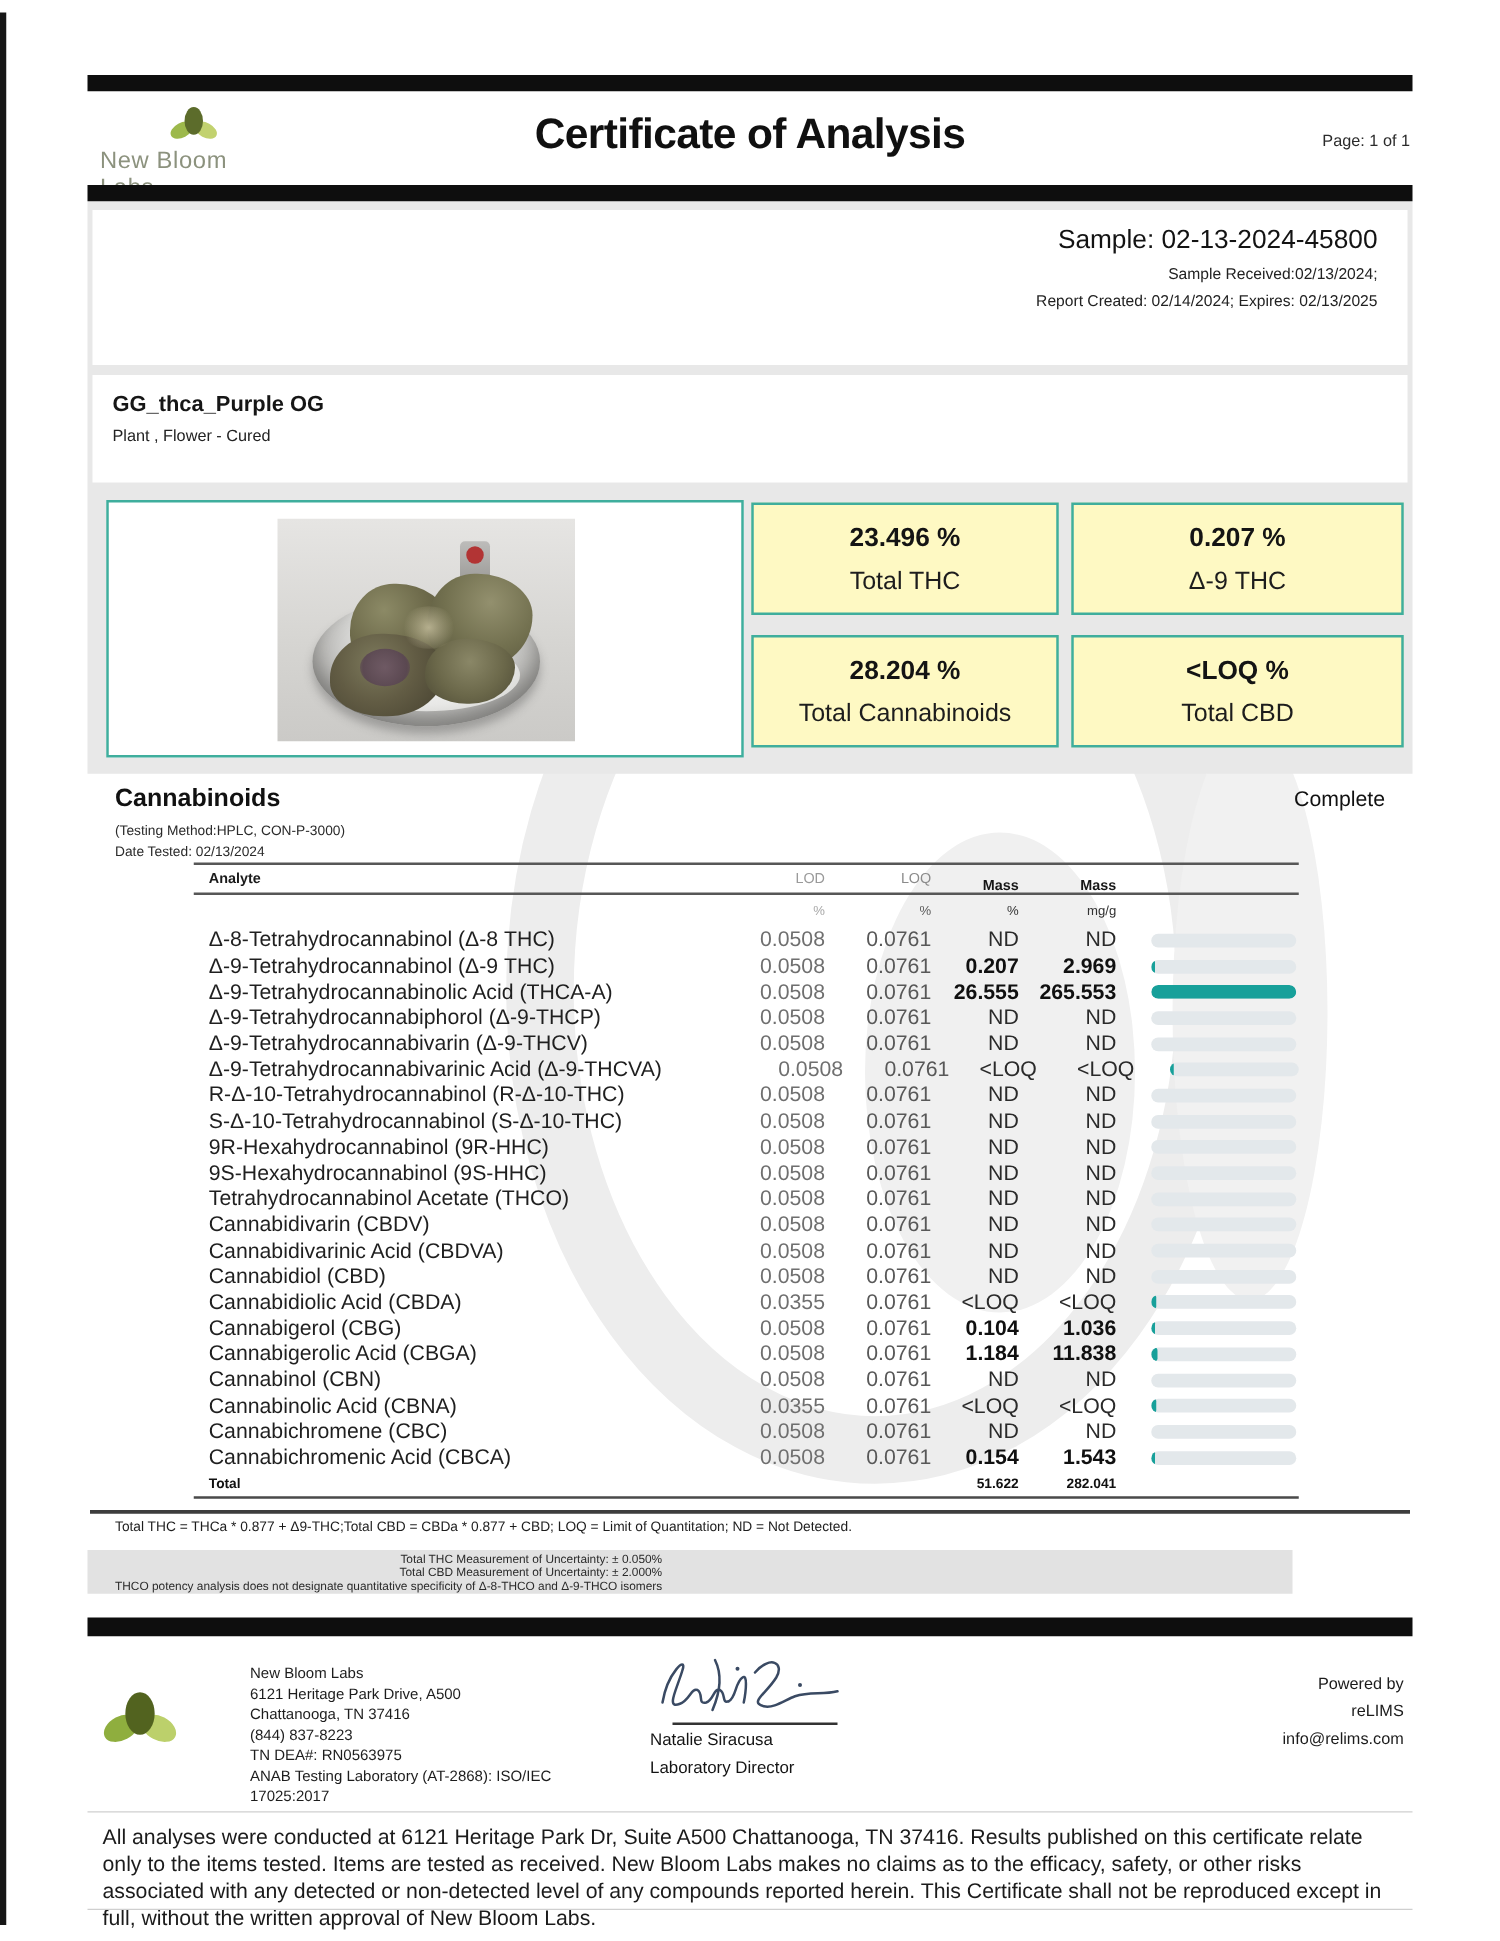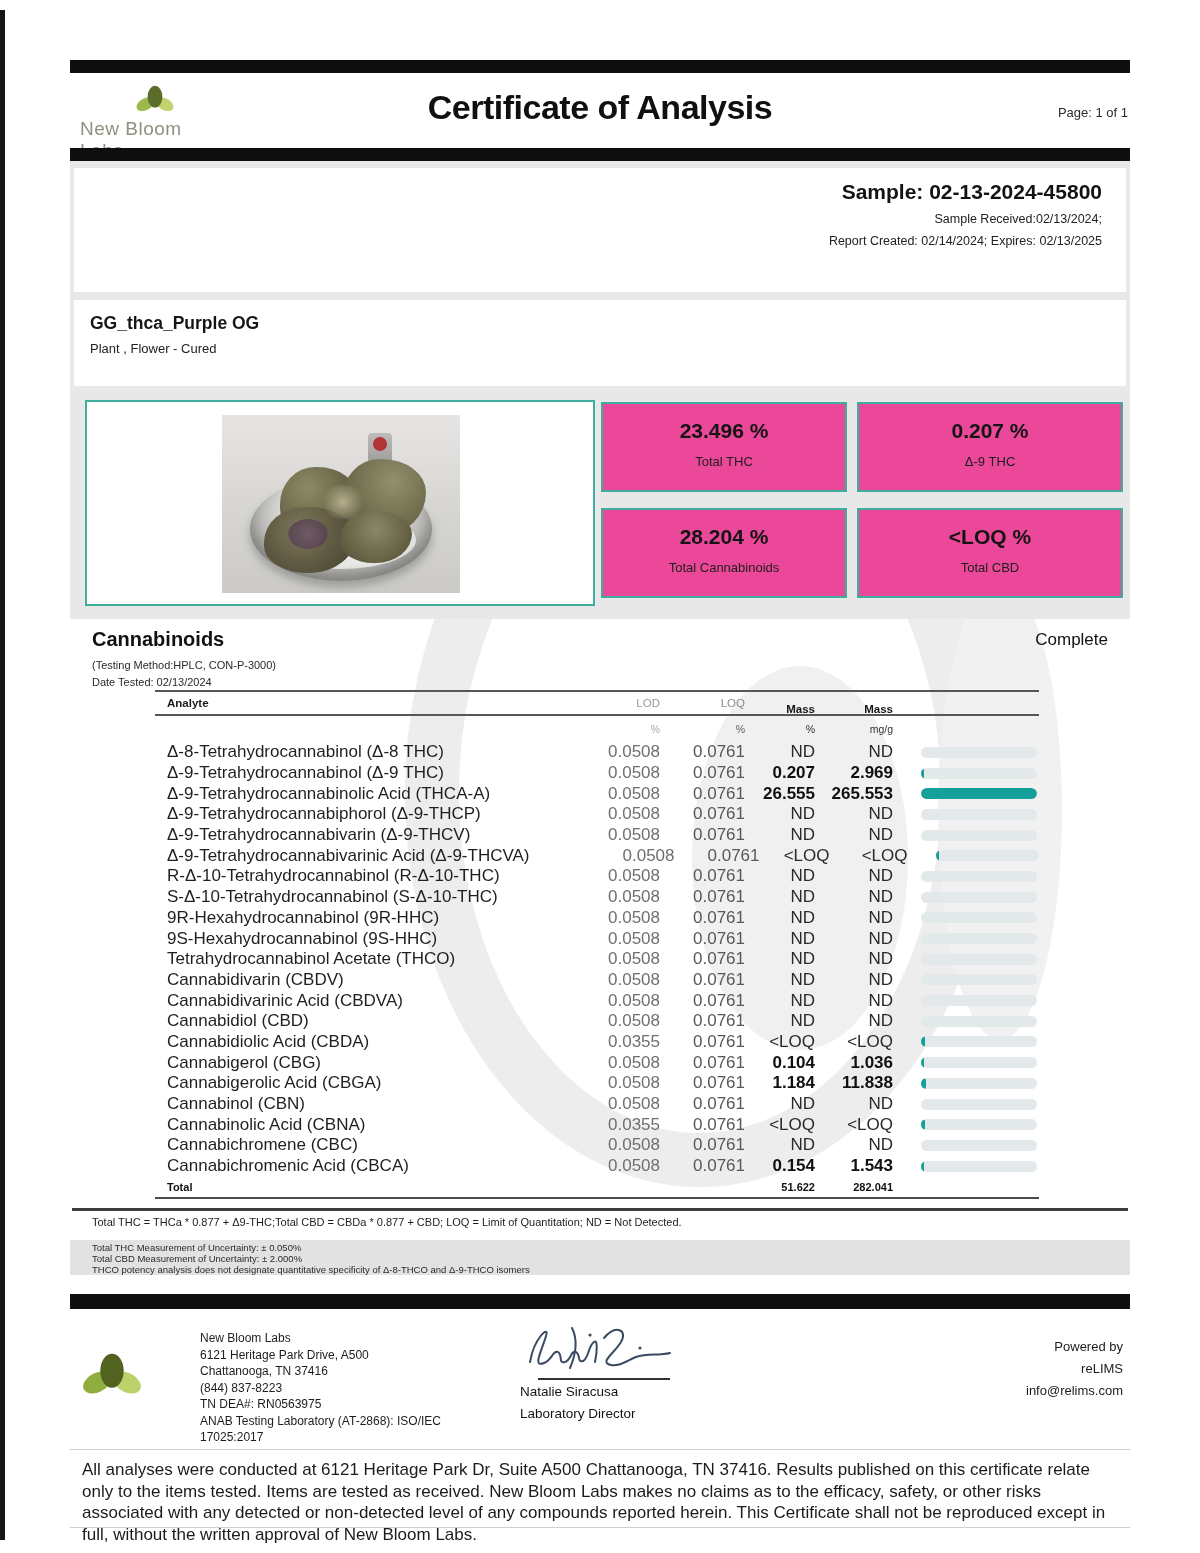--- a/index.html
+++ b/index.html
@@ -22,21 +22,21 @@
   
   #logo-head { left:80px; top:82px; width:150px; text-align:center; }
   #logo-head .logo-text { font-size:19px; color:#8C927E; letter-spacing:.5px; margin-top:2px; text-align:left; }
   #doc-title { left:300px; top:88px; width:600px; text-align:center; font-size:34px; font-weight:700; color:#101010; letter-spacing:-.5px; }
   #page-label { left:928px; top:105px; width:200px; text-align:right; font-size:13px; color:#2b2b2b; }
 
   
   #gray-panel { left:70px; top:161px; width:1060px; height:458px; background:#e8e8e8; }
   .card { position:absolute; background:#fff; z-index:1; }
   #sample-card { left:74px; top:168px; width:1052px; height:124px; }
-  #sample-id { position:absolute; right:24px; top:12px; font-size:21px; font-weight:700; color:#131313; }
+  #sample-id { position:absolute; right:24px; top:12px; font-size:21px; font-weight:400; color:#131313; }
   #sample-received { position:absolute; right:24px; top:44px; font-size:12.5px; color:#222; }
   #sample-created { position:absolute; right:24px; top:66px; font-size:12.5px; color:#222; }
   #product-card { left:74px; top:300px; width:1052px; height:86px; }
   #product-name { position:absolute; left:16px; top:13px; font-size:17.5px; font-weight:700; color:#161616; }
   #product-type { position:absolute; left:16px; top:41px; font-size:13px; color:#222; }
 
   
   #photo-card { left:85px; top:400px; width:510px; height:206px; background:#fff; border:2px solid #3FAE9D; }
   #photo { position:absolute; left:135px; top:13px; width:238px; height:178px;
     background:linear-gradient(180deg,#e6e5e3 0%,#d6d5d2 55%,#cbcac7 100%); overflow:hidden; }
@@ -57,23 +57,23 @@
     background:radial-gradient(circle at 40% 35%, #7d7a5c 0%, #625c44 45%, #433f2e 100%); }
   .bud4 { left:118px; top:96px; width:72px; height:52px;
     background:radial-gradient(circle at 50% 35%, #8a8767 0%, #6b684a 55%, #4d4a35 100%); }
   .bud-purple { left:66px; top:104px; width:40px; height:30px; border-radius:50%;
     background:radial-gradient(circle,#6d5566 0%, #584352 70%, rgba(88,67,82,0) 100%); opacity:.85; }
   .bud-hair { left:98px; top:70px; width:46px; height:34px; border-radius:50%;
     background:radial-gradient(circle,#c9c2a0 0%, rgba(201,194,160,0) 70%); opacity:.8; }
 
   #boxes { left:601px; top:402px; width:522px; height:196px; display:grid;
     grid-template-columns:246px 266px; grid-template-rows:90px 90px; gap:16px 10px; }
-  .box { background:#ec4899; border:2px solid #3FAE9D; text-align:center; position:relative; }
+  .box { background:#fef9c3; border:2px solid #3FAE9D; text-align:center; position:relative; }
   .box .val { margin-top:15px; font-size:21px; font-weight:700; color:#141414; }
-  .box .lab { margin-top:11px; font-size:13px; color:#1d1d1d; }
+  .box .lab { margin-top:11px; font-size:20px; color:#1d1d1d; }
 
   
   #cannab-title { left:92px; top:628px; font-size:20px; font-weight:700; color:#111; }
   #cannab-status { left:928px; top:630px; width:180px; text-align:right; font-size:17px; color:#111; }
   #cannab-method { left:92px; top:659px; font-size:11px; color:#2a2a2a; }
   #cannab-date { left:92px; top:676px; font-size:11px; color:#2a2a2a; }
 
   #tbl { left:155px; top:690px; width:884px; }
   .trow, .thead-row, .tunits, .ttotal { display:flex; align-items:center; }
   .thead { border-top:2px solid #575757; border-bottom:2px solid #575757; }
@@ -94,21 +94,21 @@
   .u-ms, .u-mg { color:#333; }
   .num { font-weight:700; color:#101010; }
   .track { height:11px; border-radius:6px; background:#E3E8EB; position:relative; overflow:hidden; }
   .fill { position:absolute; left:0; top:0; bottom:0; border-radius:6px; background:#17A09A; }
   #tbl-bottom { height:2px; background:#4a4a4a; }
   .tot-lab { font-weight:700; color:#101010; }
 
   
   #foot-div { left:72px; top:1208px; width:1056px; height:3px; background:#3d3d3d; }
   #footnote1 { left:92px; top:1216px; font-size:11px; color:#1d1d1d; }
-  #unc-strip { left:70px; top:1240px; width:1060px; height:35px; background:#e2e2e2; }
+  #unc-strip { left:70px; top:1240px; width:964px; height:35px; background:#e2e2e2;text-align:right; }
   #unc { position:absolute; left:22px; top:2px; font-size:9.5px; line-height:11px; color:#2a2a2a; }
 
   
   #footer-logo { left:80px; top:1346px; }
   #addr { left:200px; top:1330px; font-size:12px; line-height:16.5px; color:#1d1d1d; }
   #sig-wrap { left:520px; top:1322px; width:180px; text-align:left; }
   #sig-line { position:absolute; left:18px; top:56px; width:132px; height:2px; background:#333; }
   #sig-name { position:absolute; left:0; top:62px; width:180px; font-size:13.5px; color:#141414; }
   #sig-role { position:absolute; left:0; top:84px; width:180px; font-size:13.5px; color:#141414; }
   #powered { left:923px; top:1336px; width:200px; text-align:right; font-size:13px; line-height:22px; color:#1c1c1c; }

